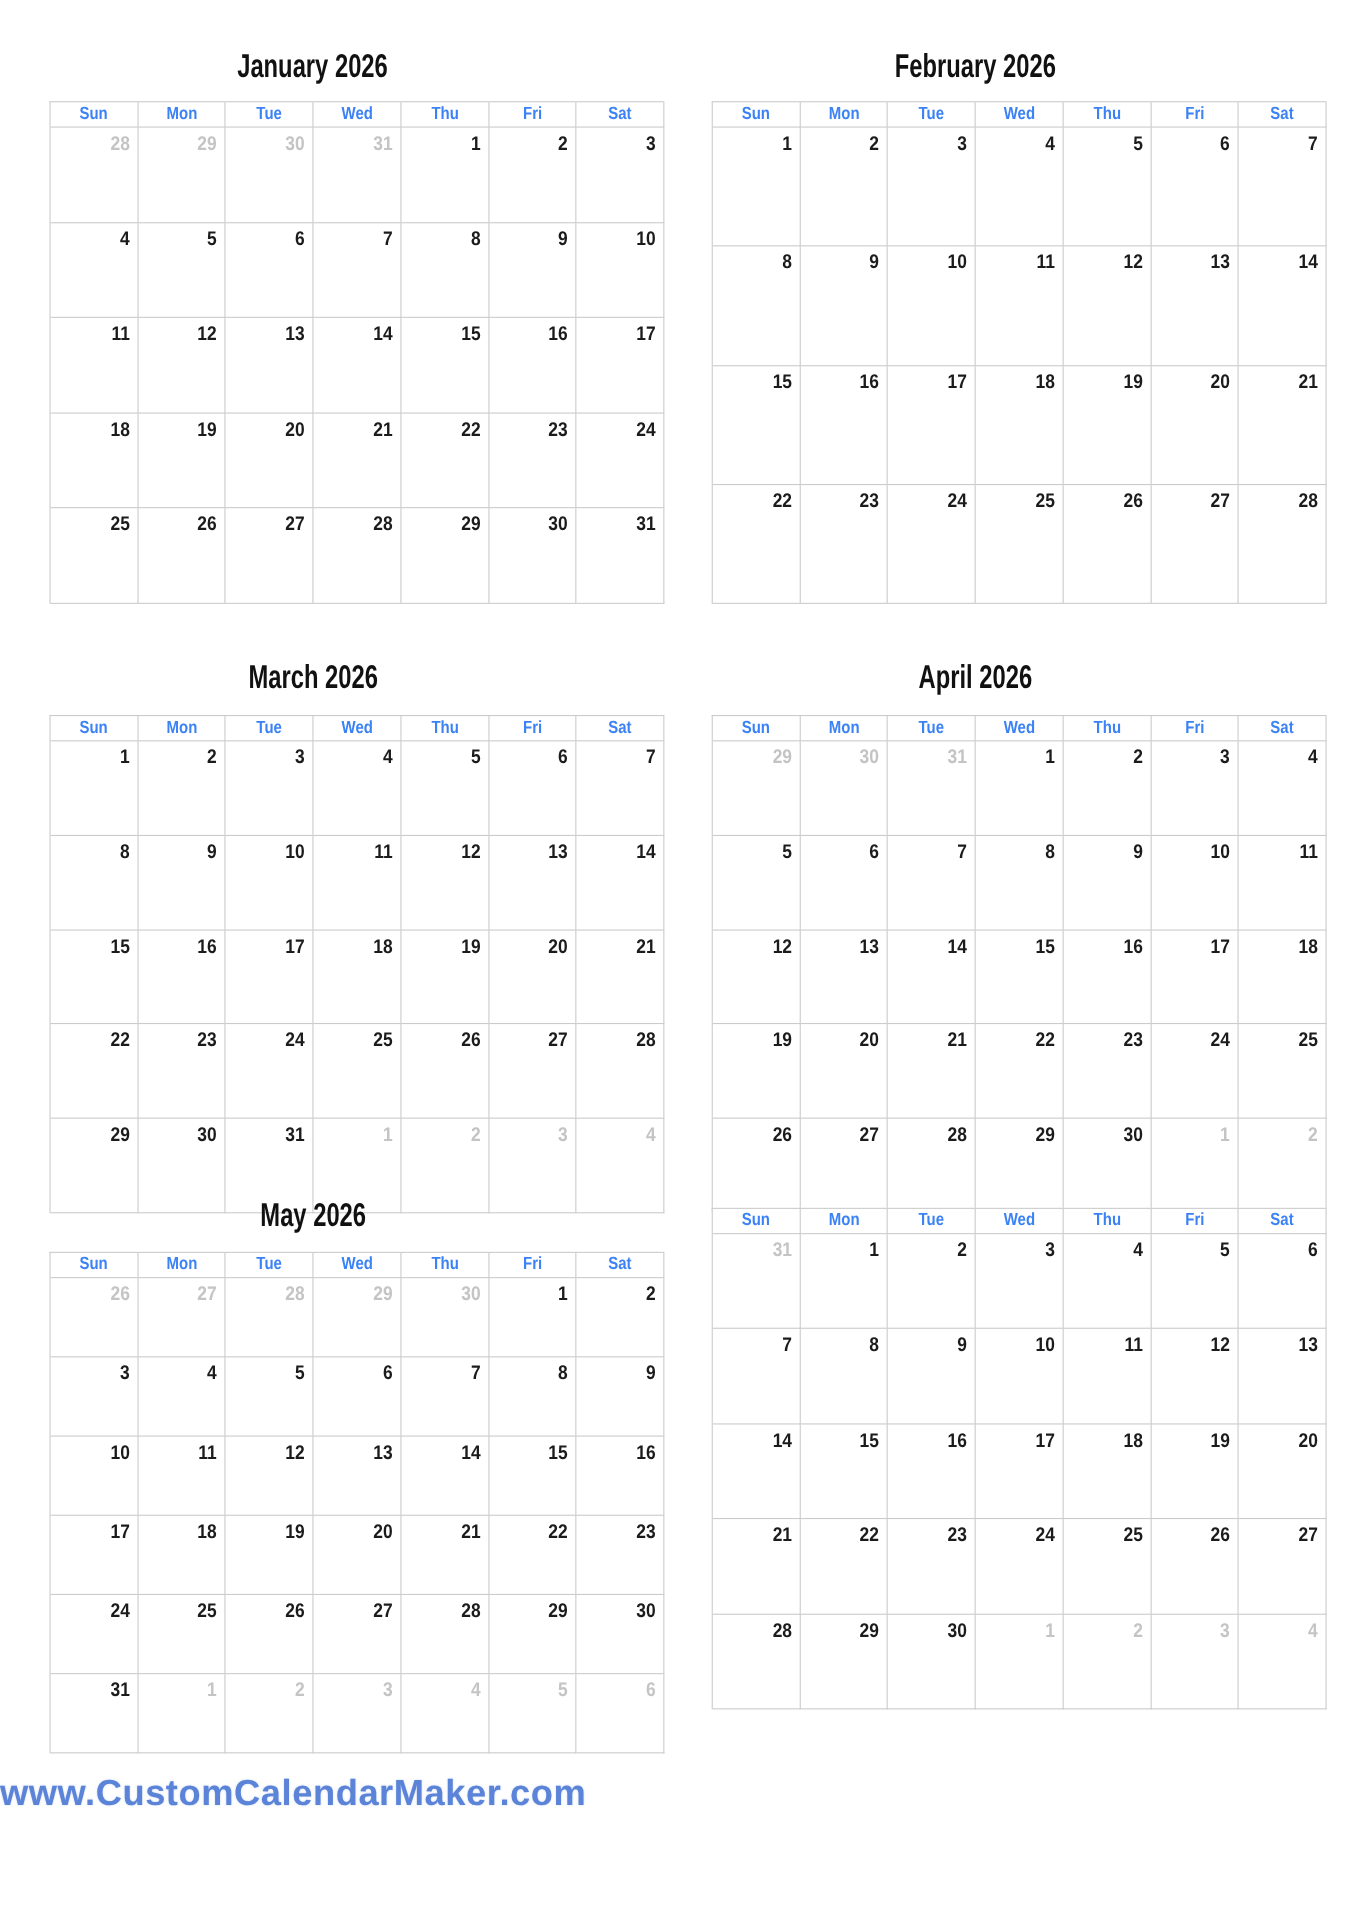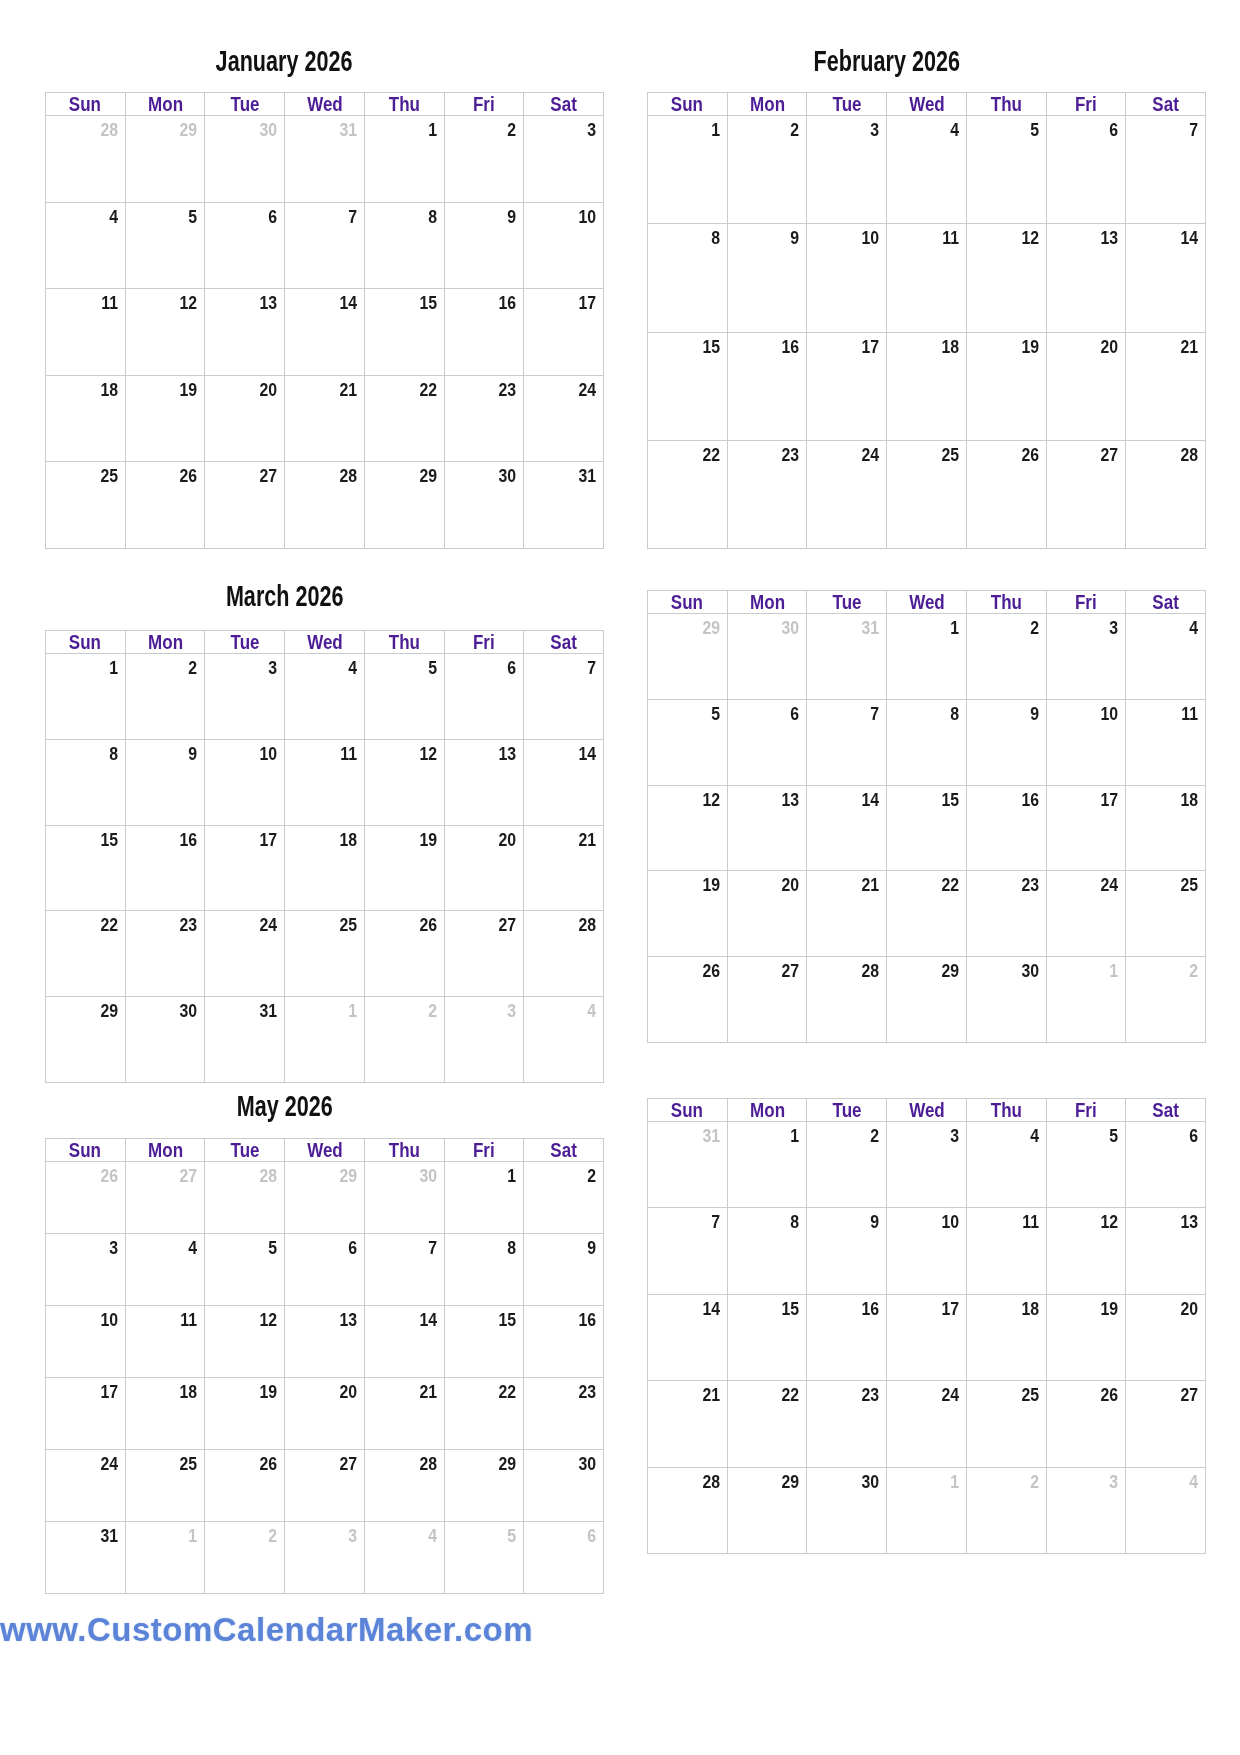--- a/index.html
+++ b/index.html
@@ -8,21 +8,21 @@
     width:1240px; height:1755px;
     position:relative; overflow:hidden;
     font-family:"Liberation Sans", sans-serif;
     color:#1b1b1b;
   }
 
   .cal { position:absolute; width:559px; }
   .cal.col-left  { left:45px; }
   .cal.col-right { left:637px;margin-left:10px; }
   .cal.band-1 { top:41px; }
-  .cal.band-2 { top:576px; }
+  .cal.band-2 { top:596px; }
   .cal.band-3 { top:1086px; }
 
   .title {
     width:100%; height:40px; line-height:40px;
     text-align:center; padding-right:80px;
     font-size:30px; font-weight:bold; color:#111;
     white-space:nowrap;
   }
   .title-inner { display:inline-block; transform:scaleX(0.72); transform-origin:50% 50%; }
 
@@ -43,21 +43,21 @@
   .rh-feb { grid-auto-rows:108.25px; }
   .rh-mar { grid-auto-rows:85.8px; }
   .rh-apr { grid-auto-rows:85.8px; }
   .rh-may { grid-auto-rows:72px; }
   .rh-jun { grid-auto-rows:86.4px; }
 
   .dow {
     border-right:1px solid #cbcbcb;
     border-bottom:1px solid #cbcbcb;
     display:flex; align-items:center; justify-content:center;
-    font-size:20px; font-weight:bold; color:#4c1d95;
+    font-size:16px; font-weight:bold; color:#3b82f6;
     overflow:hidden;
   }
   .wtxt { display:inline-block; transform:scaleX(0.85); white-space:nowrap; }
 
   .cell {
     border-right:1px solid #cbcbcb;
     border-bottom:1px solid #cbcbcb;
     text-align:right;
     padding:4px 7px 0 0;
     font-size:18px; font-weight:bold;
@@ -253,20 +253,21 @@
       <div class="cell"><span class="num">30</span></div>
       <div class="cell"><span class="num">31</span></div>
       <div class="cell"><span class="num muted">1</span></div>
       <div class="cell"><span class="num muted">2</span></div>
       <div class="cell"><span class="num muted">3</span></div>
       <div class="cell"><span class="num muted">4</span></div>
     </div>
 </section>
 
 <section class="cal col-right band-2">
+  <div class="title"><span class="title-inner">April 2026</span></div>
   <div class="grid rh-apr">
       <div class="dow">
         <span class="wtxt">Sun</span>
       </div>
       <div class="dow">
         <span class="wtxt">Mon</span>
       </div>
       <div class="dow">
         <span class="wtxt">Tue</span>
       </div>

